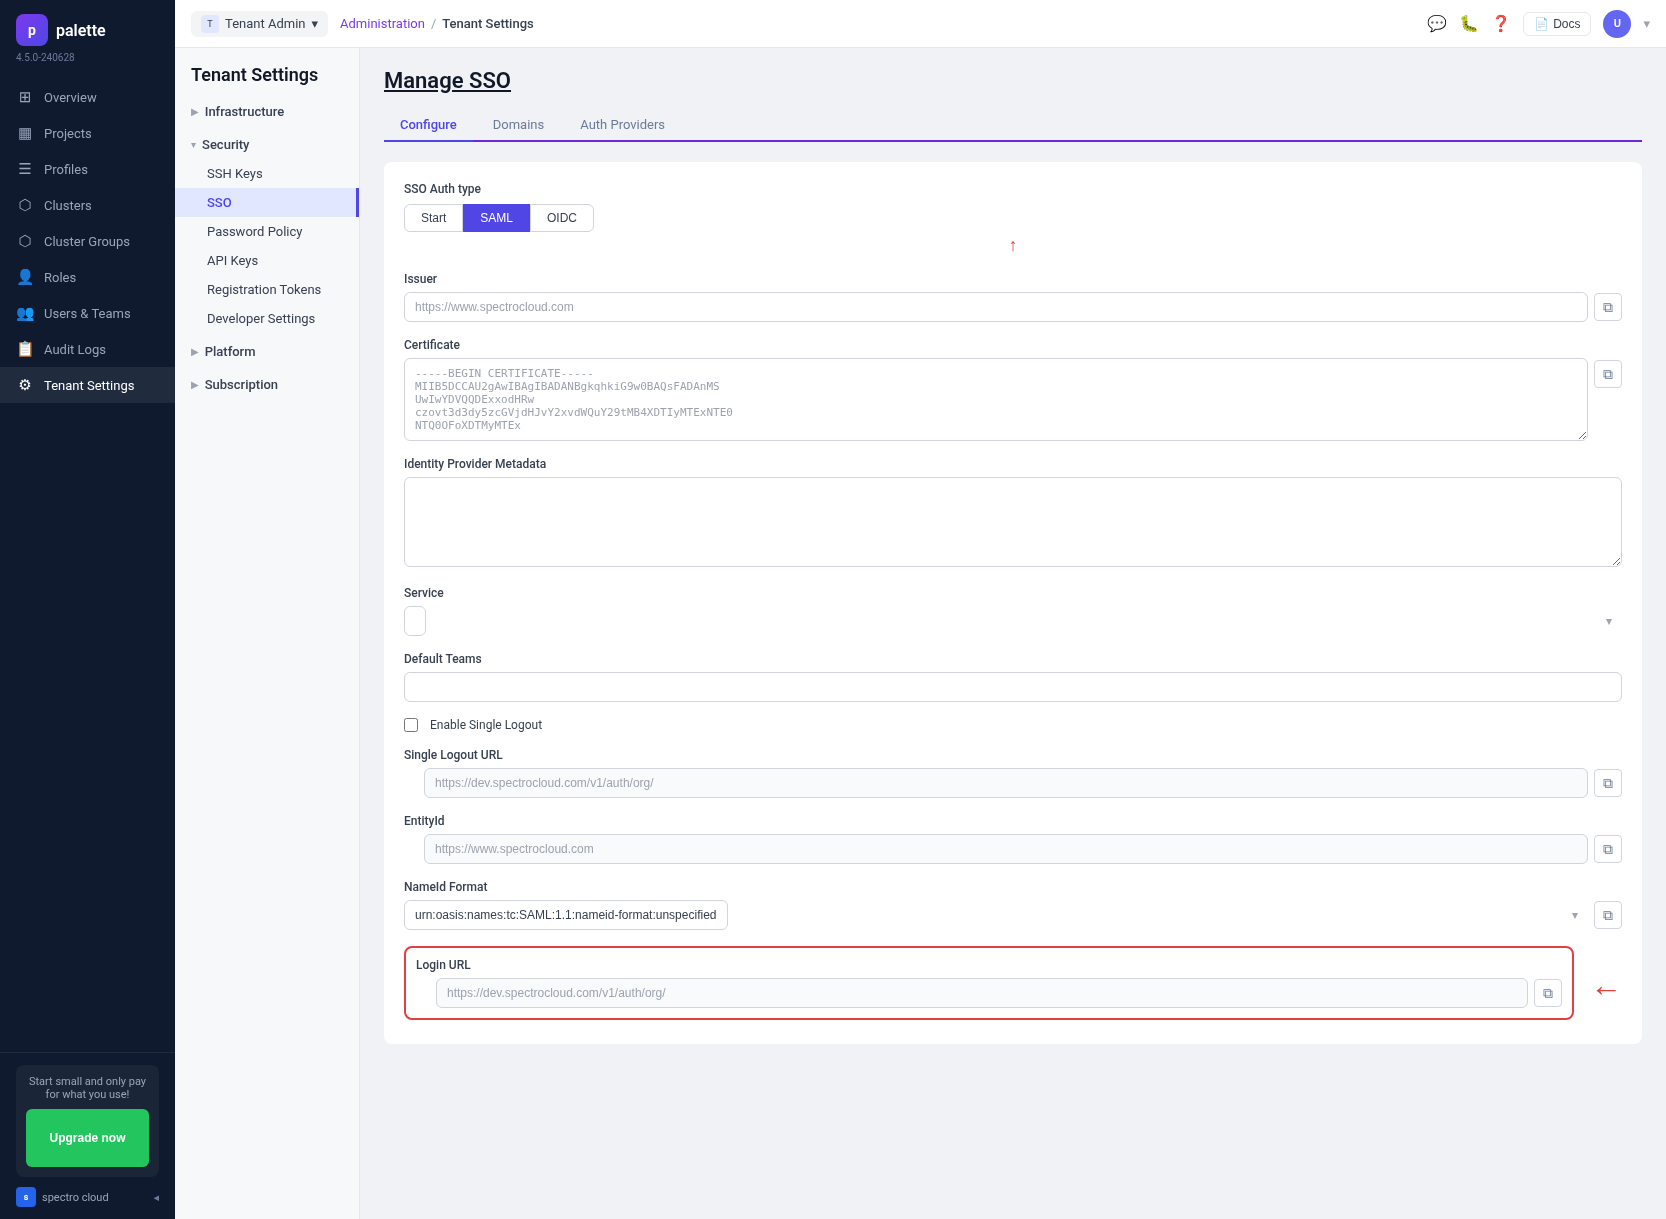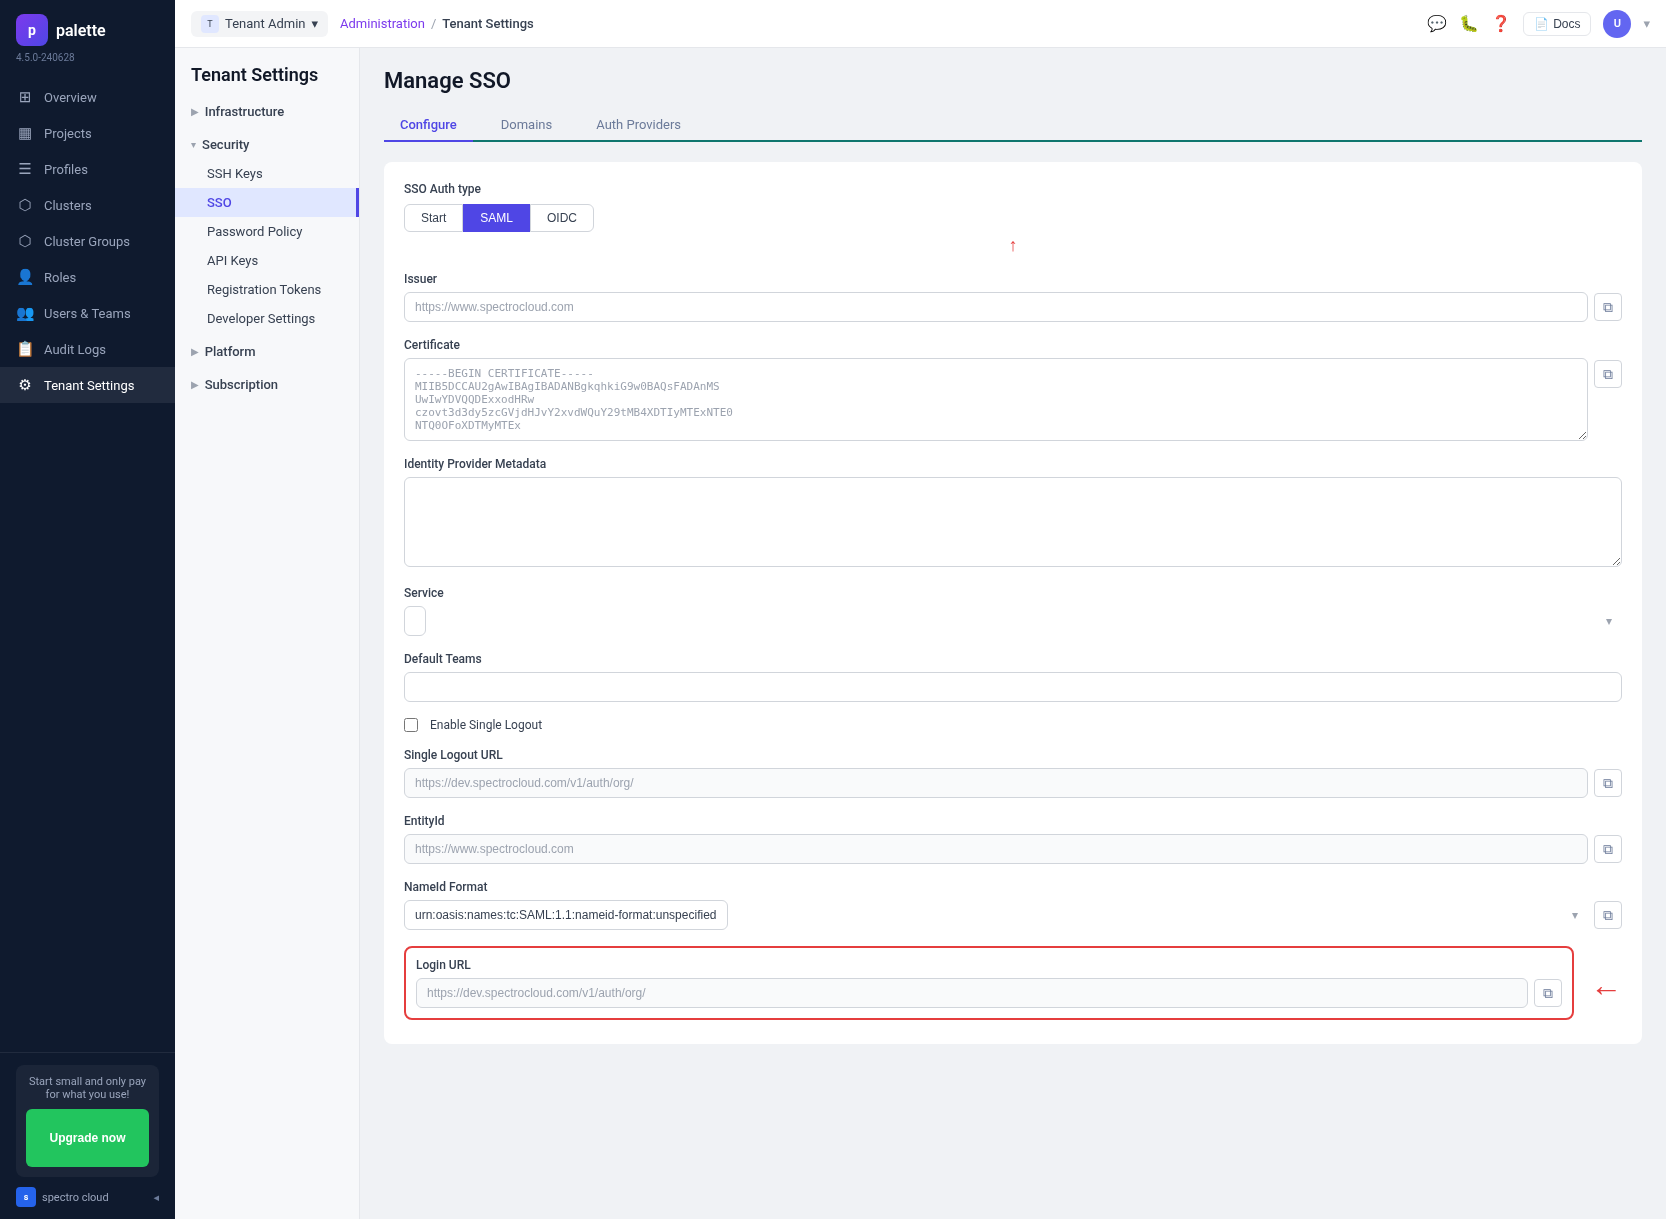--- a/index.html
+++ b/index.html
@@ -96,39 +96,39 @@
       padding: 7px 16px; cursor: pointer; color: #374151; font-size: 13px; font-weight: 500;
     }
     .sec-section-arrow { font-size: 10px; color: #9ca3af; }
     .sec-item {
       padding: 7px 16px 7px 32px; cursor: pointer; color: #374151; font-size: 13px;
     }
     .sec-item.active { background: #e0e7ff; color: #4f46e5; font-weight: 500; border-right: 3px solid #4f46e5; }
 
     
     .main-content { flex: 1; overflow-y: auto; padding: 20px 24px; }
-    .page-title { font-size: 22px; font-weight: 600; color: #111827; margin-bottom: 16px; }
-
-    .tabs-row { display: flex; gap: 12px; border-bottom: 2px solid #0f766e; margin-bottom: 20px; }
+    .page-title { font-size: 22px; font-weight: 600; color: #111827; margin-bottom: 16px; text-decoration: underline; }
+
+    .tabs-row { display: flex; gap: 4px; border-bottom: 2px solid #6d28d9; margin-bottom: 20px; }
     .tab {
       padding: 8px 16px; cursor: pointer; font-size: 13px; color: #6b7a99;
       border-bottom: 2px solid transparent; margin-bottom: -2px;
     }
     .tab.active { color: #4f46e5; border-bottom-color: #4f46e5; font-weight: 500; }
 
     .form-section { background: white; border-radius: 8px; padding: 20px; }
     .field-group { margin-bottom: 16px; }
     .field-label { font-size: 12px; color: #374151; margin-bottom: 6px; font-weight: 500; }
     .field-row { display: flex; align-items: center; gap: 6px; }
     .field-input {
       flex: 1; border: 1px solid #d1d5db; border-radius: 6px; padding: 7px 10px;
       font-size: 12px; color: #374151; background: white; outline: none;
     }
     .field-input::placeholder { color: #9ca3af; }
-    .field-input.readonly { background: #f9fafb; color: #b91c1c; }
+    .field-input.readonly { background: #f9fafb; color: #b91c1c; margin-left: 20px; }
     .field-textarea {
       width: 100%; border: 1px solid #d1d5db; border-radius: 6px; padding: 8px 10px;
       font-size: 11px; color: #374151; background: white; resize: vertical; outline: none;
       font-family: monospace;
     }
     .field-textarea::placeholder { color: #9ca3af; }
     .copy-btn {
       border: 1px solid #d1d5db; background: white; border-radius: 4px;
       width: 28px; height: 28px; display: flex; align-items: center; justify-content: center;
       cursor: pointer; color: #6b7a99; font-size: 14px; flex-shrink: 0;

